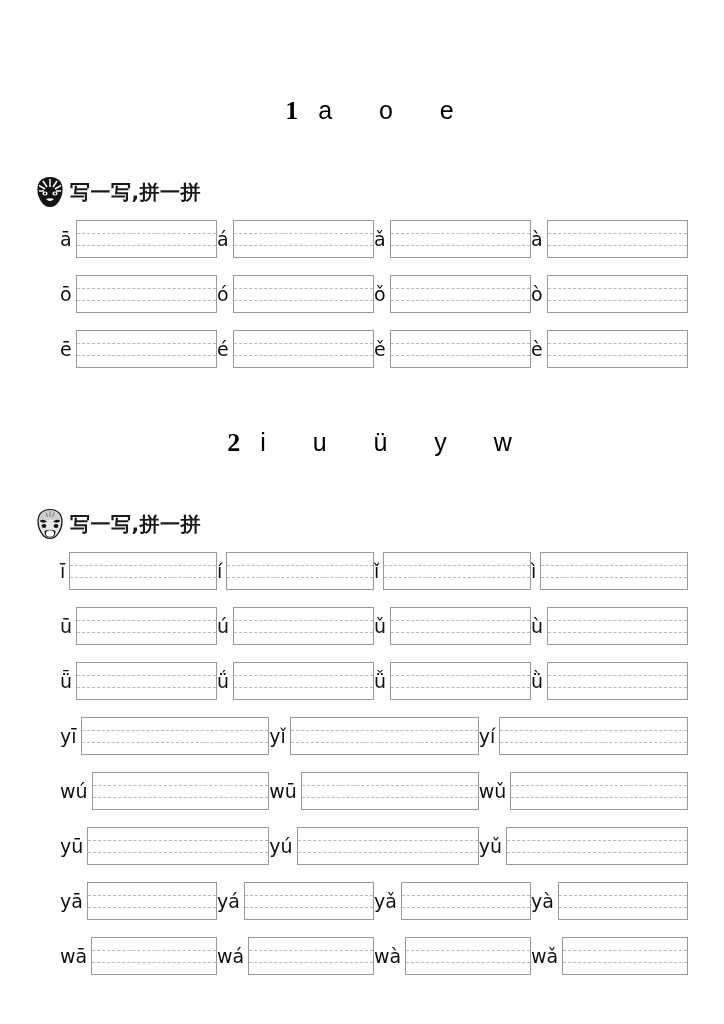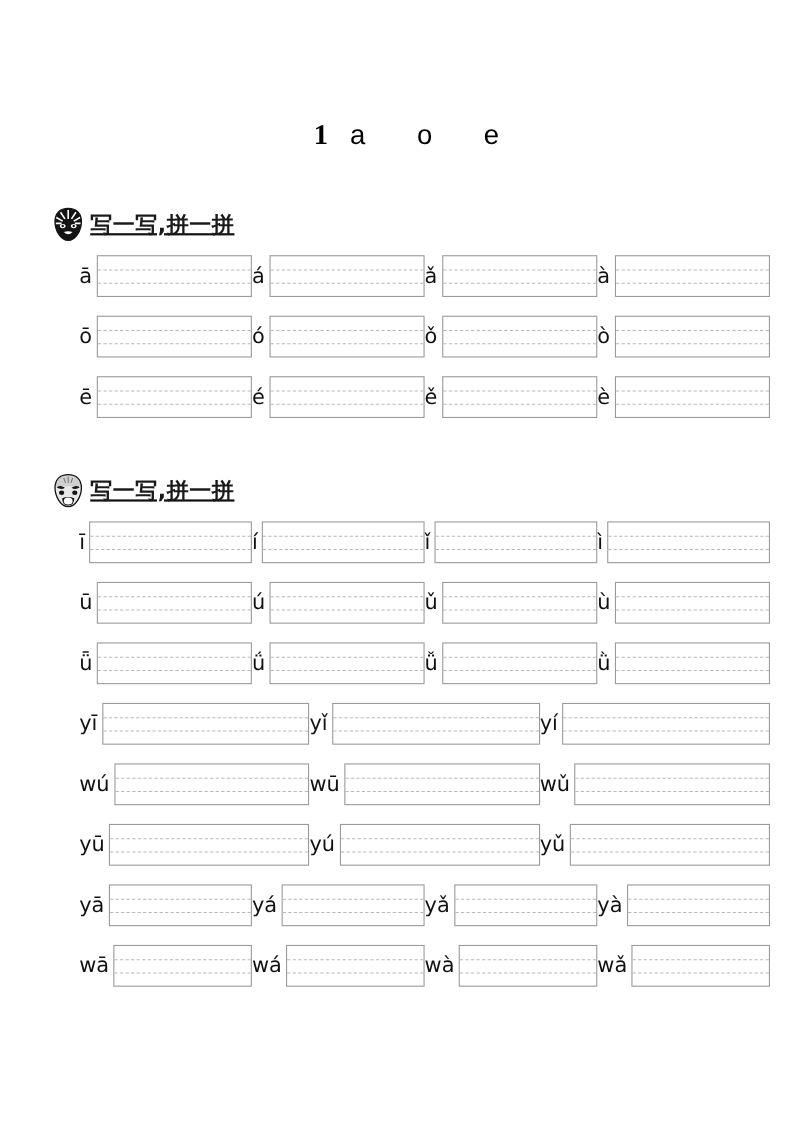--- a/index.html
+++ b/index.html
@@ -14,21 +14,21 @@
     font-family: "Liberation Sans", "DejaVu Sans", sans-serif;
     color: #111111;
     overflow: hidden;
   }
 
   .page {
     position: relative;
     width: 724px;
     height: 1024px;
     box-sizing: border-box;
-    padding: 16px;
+    padding: 4px;
   }
 
   
   .section-title {
     text-align: center;
     font-family: "Liberation Serif", "DejaVu Serif", serif;
     font-size: 26px;
     font-weight: bold;
     letter-spacing: 0px;
     color: #000000;
@@ -46,21 +46,20 @@
     letter-spacing: 11px;
     margin-left: 20px;
   }
 
   
   .task-header {
     display: flex;
     align-items: center;
     gap: 4px;
     margin-left: 30px;
-    text-decoration: underline;
   }
   .mask-icon {
     width: 32px;
     height: 32px;
     flex: 0 0 32px;
     display: block;
   }
   .task-label {
     font-family: "DejaVu Sans", "Liberation Sans", sans-serif;
     font-size: 20px;
@@ -225,20 +224,23 @@
       <span class="pinyin-box"></span>
     </div>
     <div class="cell">
       <span class="cell-label">è</span>
       <span class="pinyin-box"></span>
     </div>
   </div>
 
   <div class="sp-section-gap"></div>
 
+  <div class="section-title">
+    <span class="num">2</span><span class="letters">i  u  ü  y  w</span>
+  </div>
 
   <div class="sp-after-title"></div>
 
   <div class="task-header">
     <span class="mask-icon">
       <svg viewBox="0 0 32 32" width="32" height="32" aria-hidden="true">
         <defs>
           <clipPath id="mclip2">
             <path d="M16 1.5 C23.5 1.5 28 6 28 13.5 C28 21 23 30.5 16 30.5 C9 30.5 4 21 4 13.5 C4 6 8.5 1.5 16 1.5 Z"></path>
           </clipPath>

